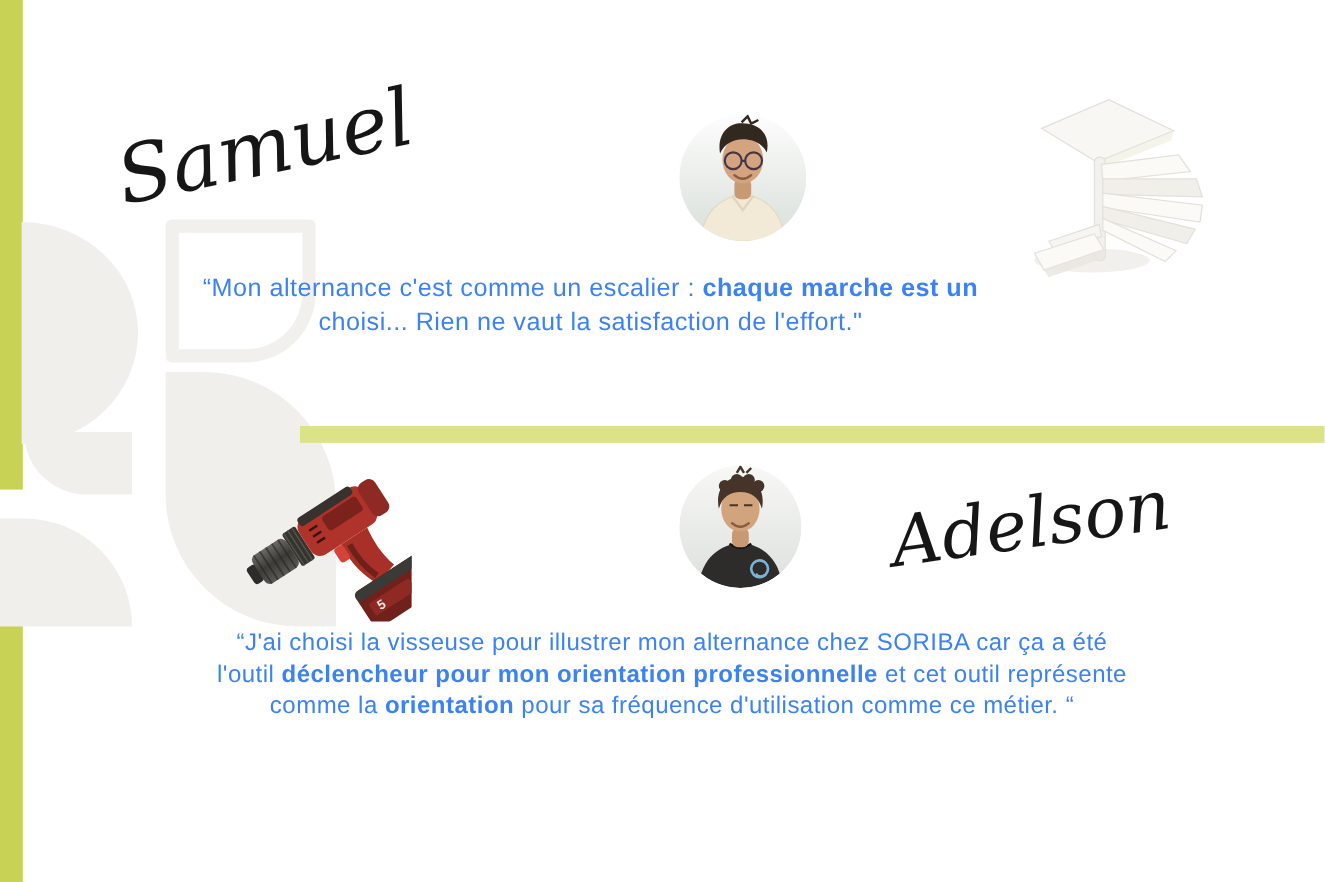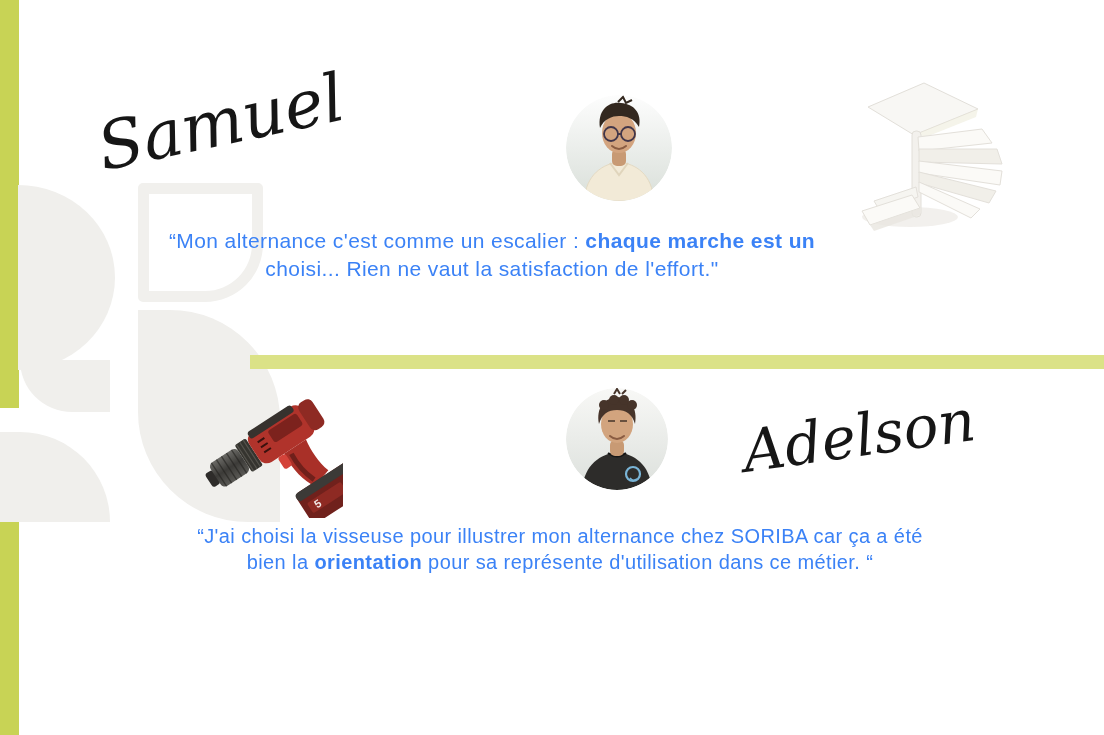--- a/index.html
+++ b/index.html
@@ -167,16 +167,17 @@
         <path d="M42,33 h7 M54,33 h7" stroke="#46342a" stroke-width="1.6"></path>
         <path d="M44,48 Q51,54 58,48" fill="none" stroke="#8a5c42" stroke-width="2" stroke-linecap="round"></path>
       </g>
     </svg>
   </div>
 
   <div class="signature sig-adelson">Adelson</div>
 
   <div class="quote quote-2">
       <div><span>“J'ai choisi la visseuse pour illustrer mon alternance chez SORIBA car ça a été</span></div>
-      <div><span>bien la </span><b>orientation</b><span> pour sa représente d'utilisation dans ce métier. “</span></div>
+      <div><span>l'outil </span><b>déclencheur pour mon orientation professionnelle</b><span> et cet outil représente</span></div>
+      <div><span>comme la </span><b>orientation</b><span> pour sa fréquence d'utilisation comme ce métier. “</span></div>
     </div>
 
 </div>
 
 </body></html>

